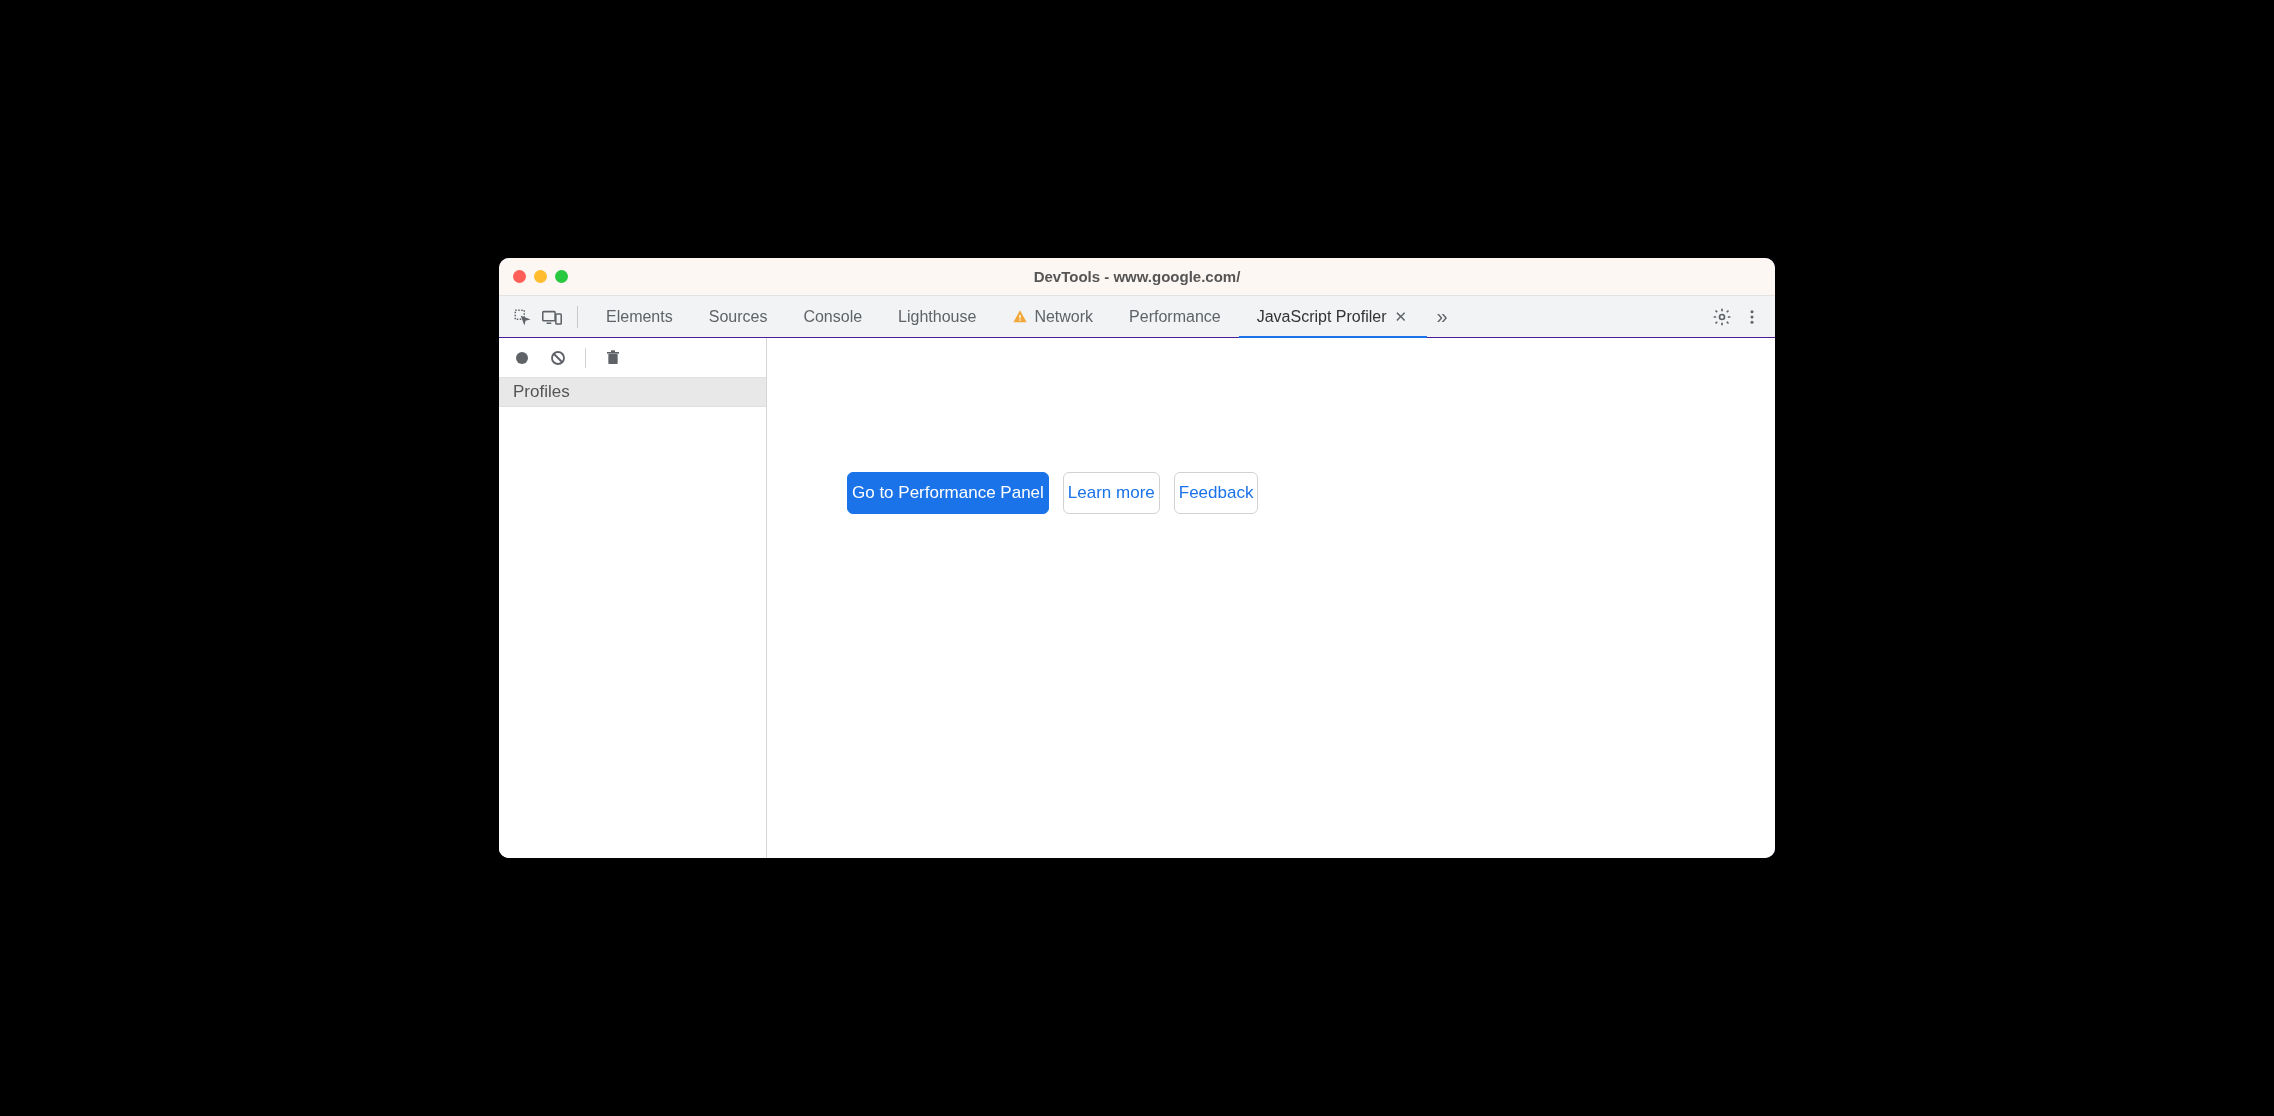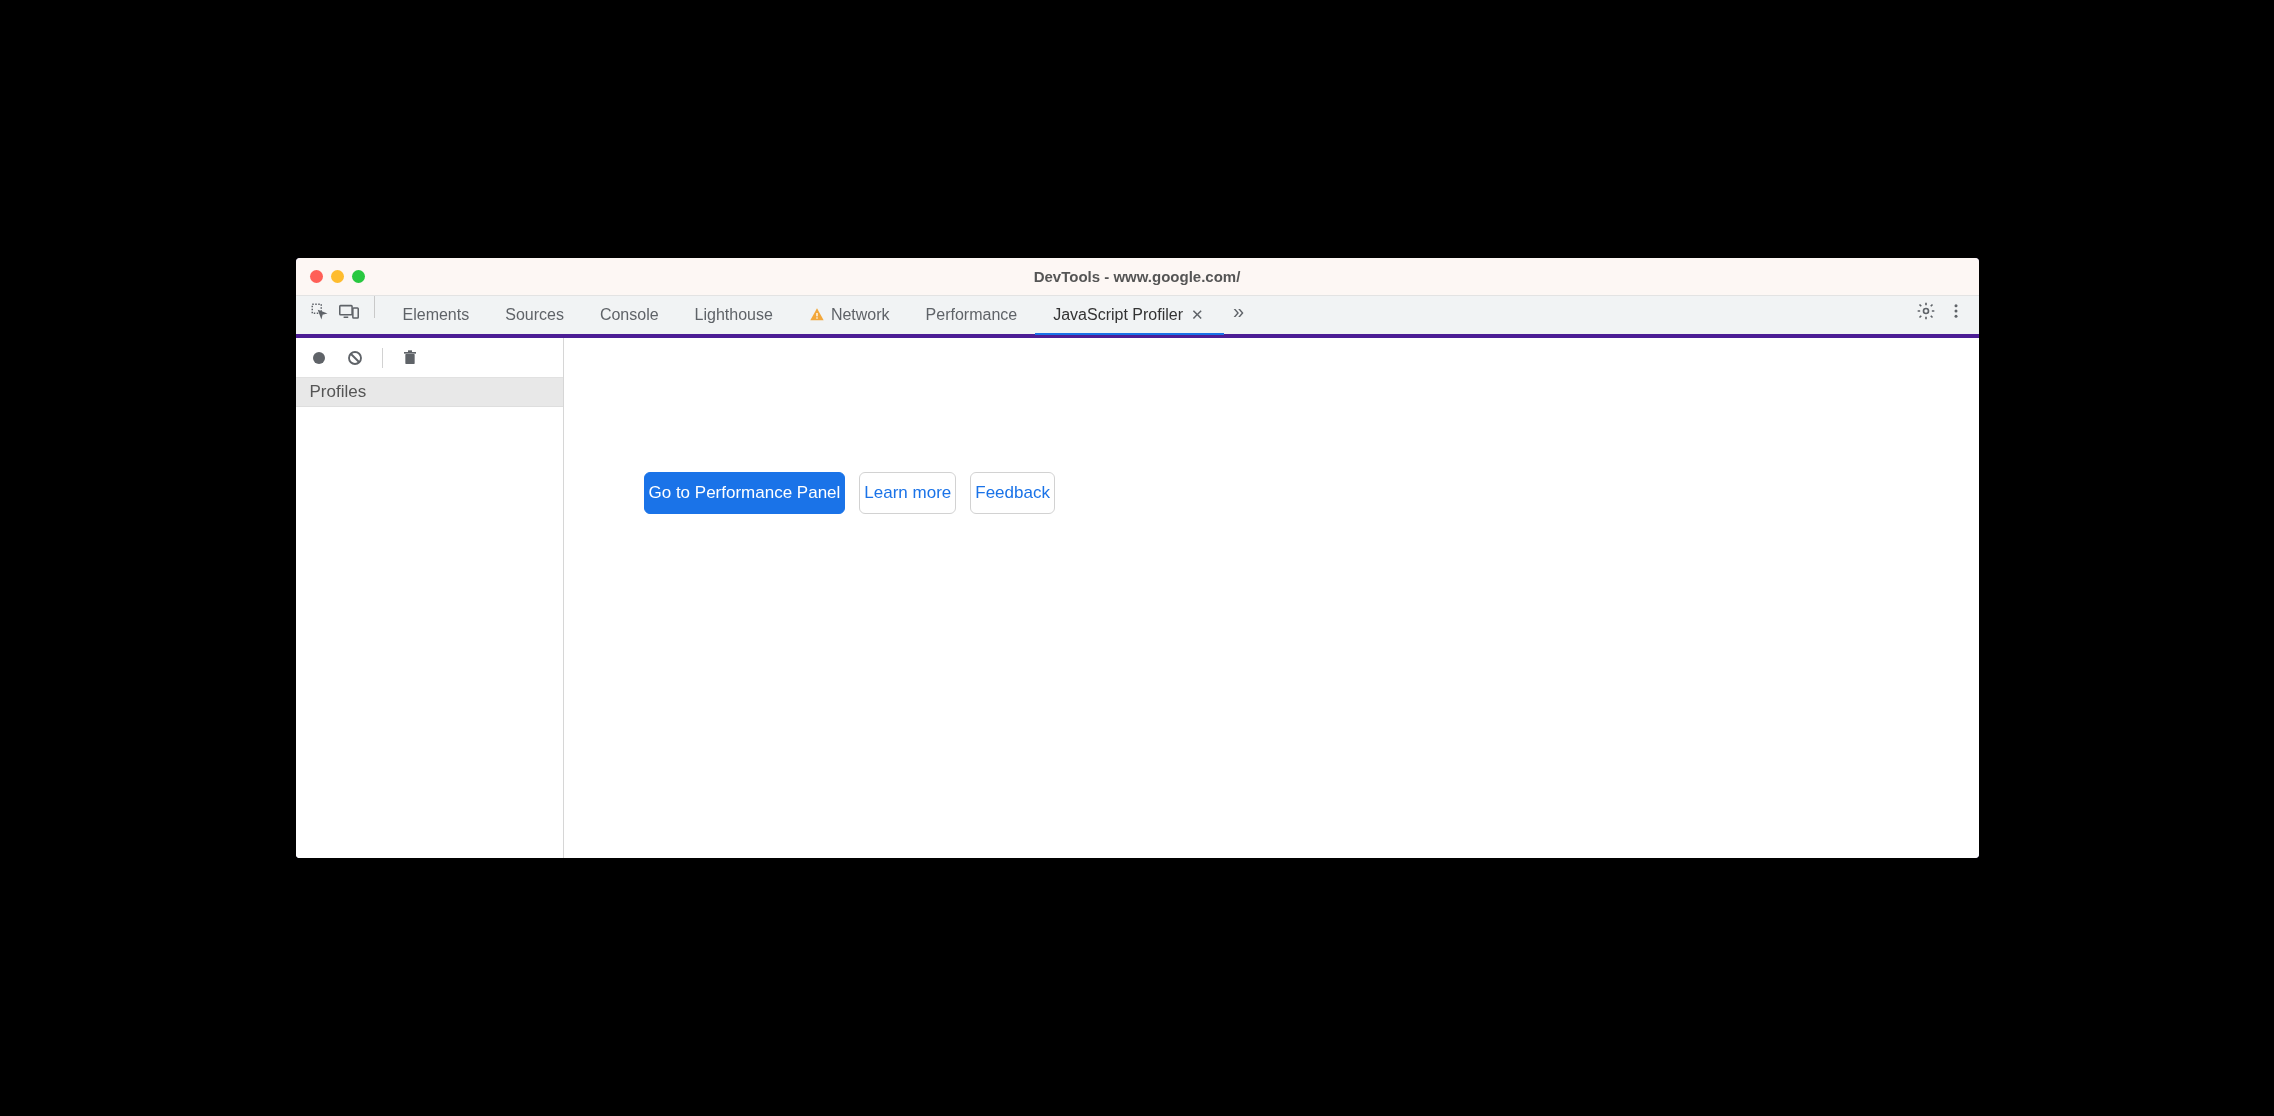--- a/index.html
+++ b/index.html
@@ -5,23 +5,23 @@
     * { box-sizing: border-box; margin: 0; padding: 0; }
     body {
       font-family: -apple-system, BlinkMacSystemFont, "Segoe UI", Helvetica, Arial, sans-serif;
       background: #000;
       display: flex;
       align-items: center;
       justify-content: center;
       min-height: 100vh;
     }
     .window {
-      width: 1683px;
+      width: 1276px;
       background: #c4b5fd;
-      border-radius: 4px;
+      border-radius: 10px;
       overflow: hidden;
       box-shadow: 0 30px 90px rgba(0,0,0,0.55);
     }
     .titlebar {
       background: #fdf7f4;
       height: 38px;
       display: flex;
       align-items: center;
       position: relative;
       border-bottom: 1px solid #e3e3e3;
@@ -40,24 +40,24 @@
     .window-title {
       position: absolute;
       left: 50%;
       transform: translateX(-50%);
       font-size: 15px;
       font-weight: 600;
       color: #555;
     }
     .tabbar {
       display: flex;
-      align-items: flex-start;
+      align-items: center;
       height: 42px;
       background: #f1f3f4;
-      border-bottom: 4px solid #4c1d95;
+      border-bottom: 1px solid #4c1d95;
       padding: 0 8px;
     }
     .tab-icon-btn {
       width: 30px; height: 30px;
       display: flex; align-items: center; justify-content: center;
       color: #5f6368;
       cursor: pointer;
     }
     .divider {
       width: 1px; height: 22px; background: #c9c9c9;

